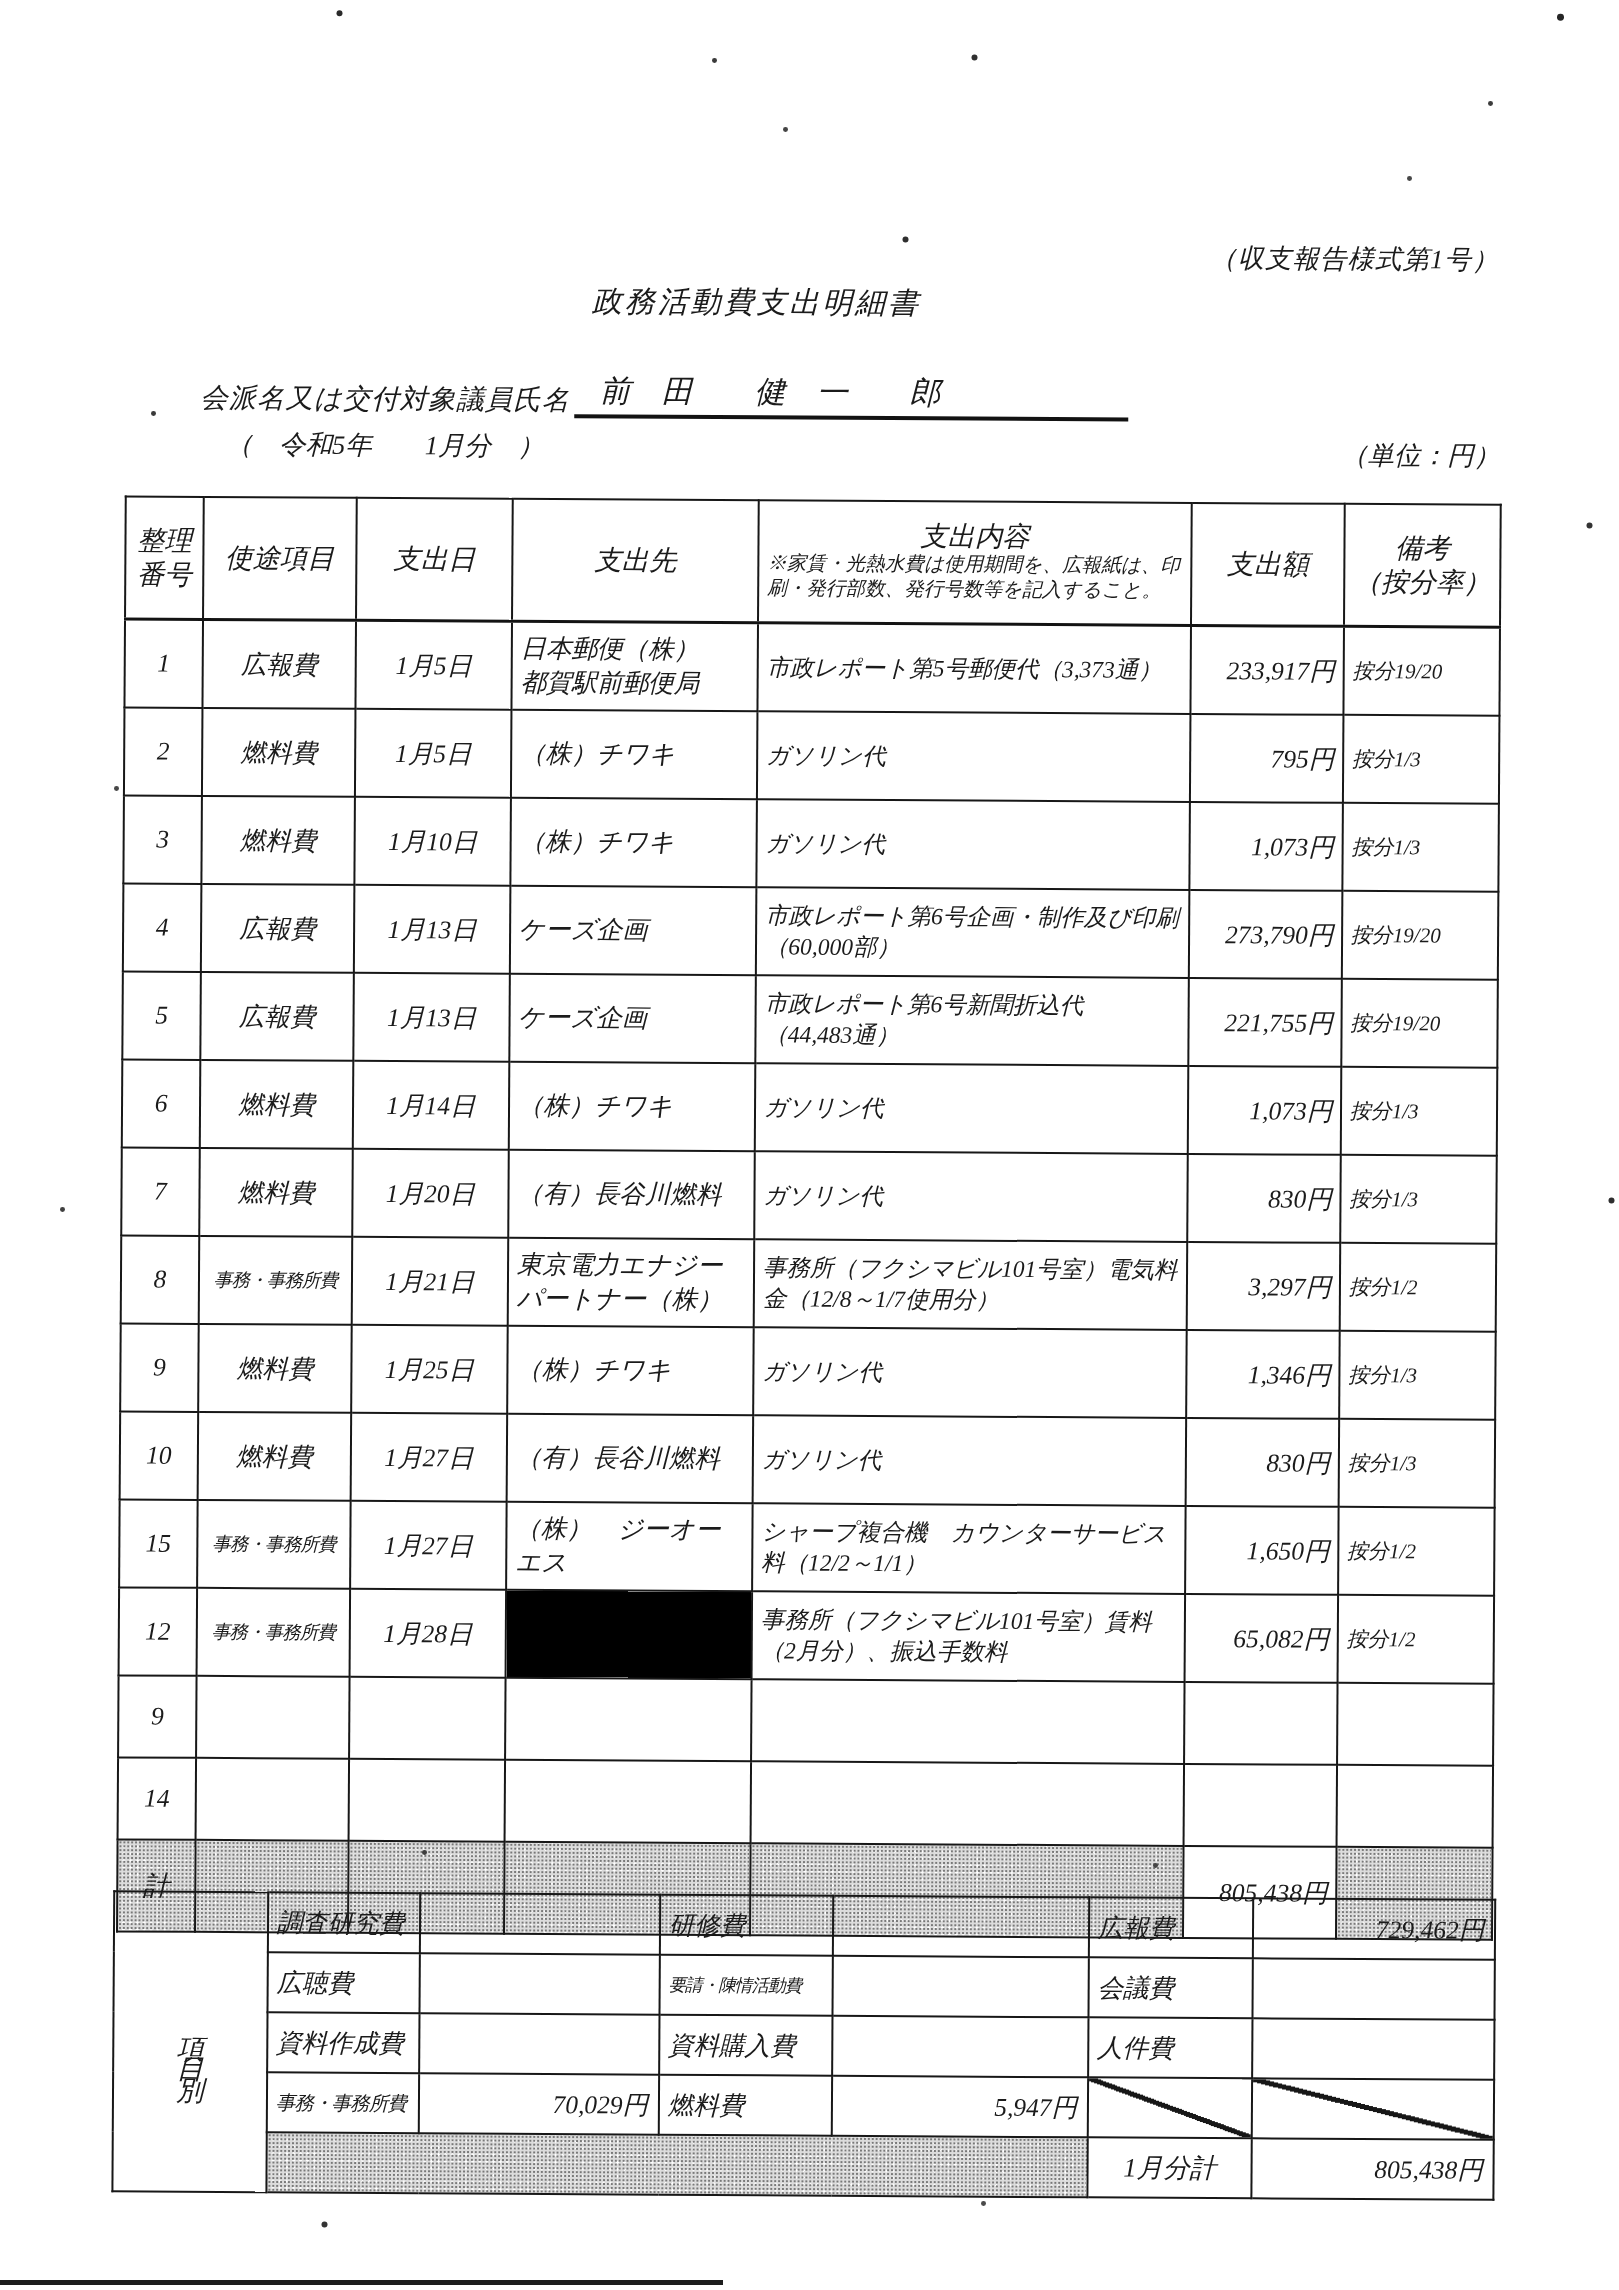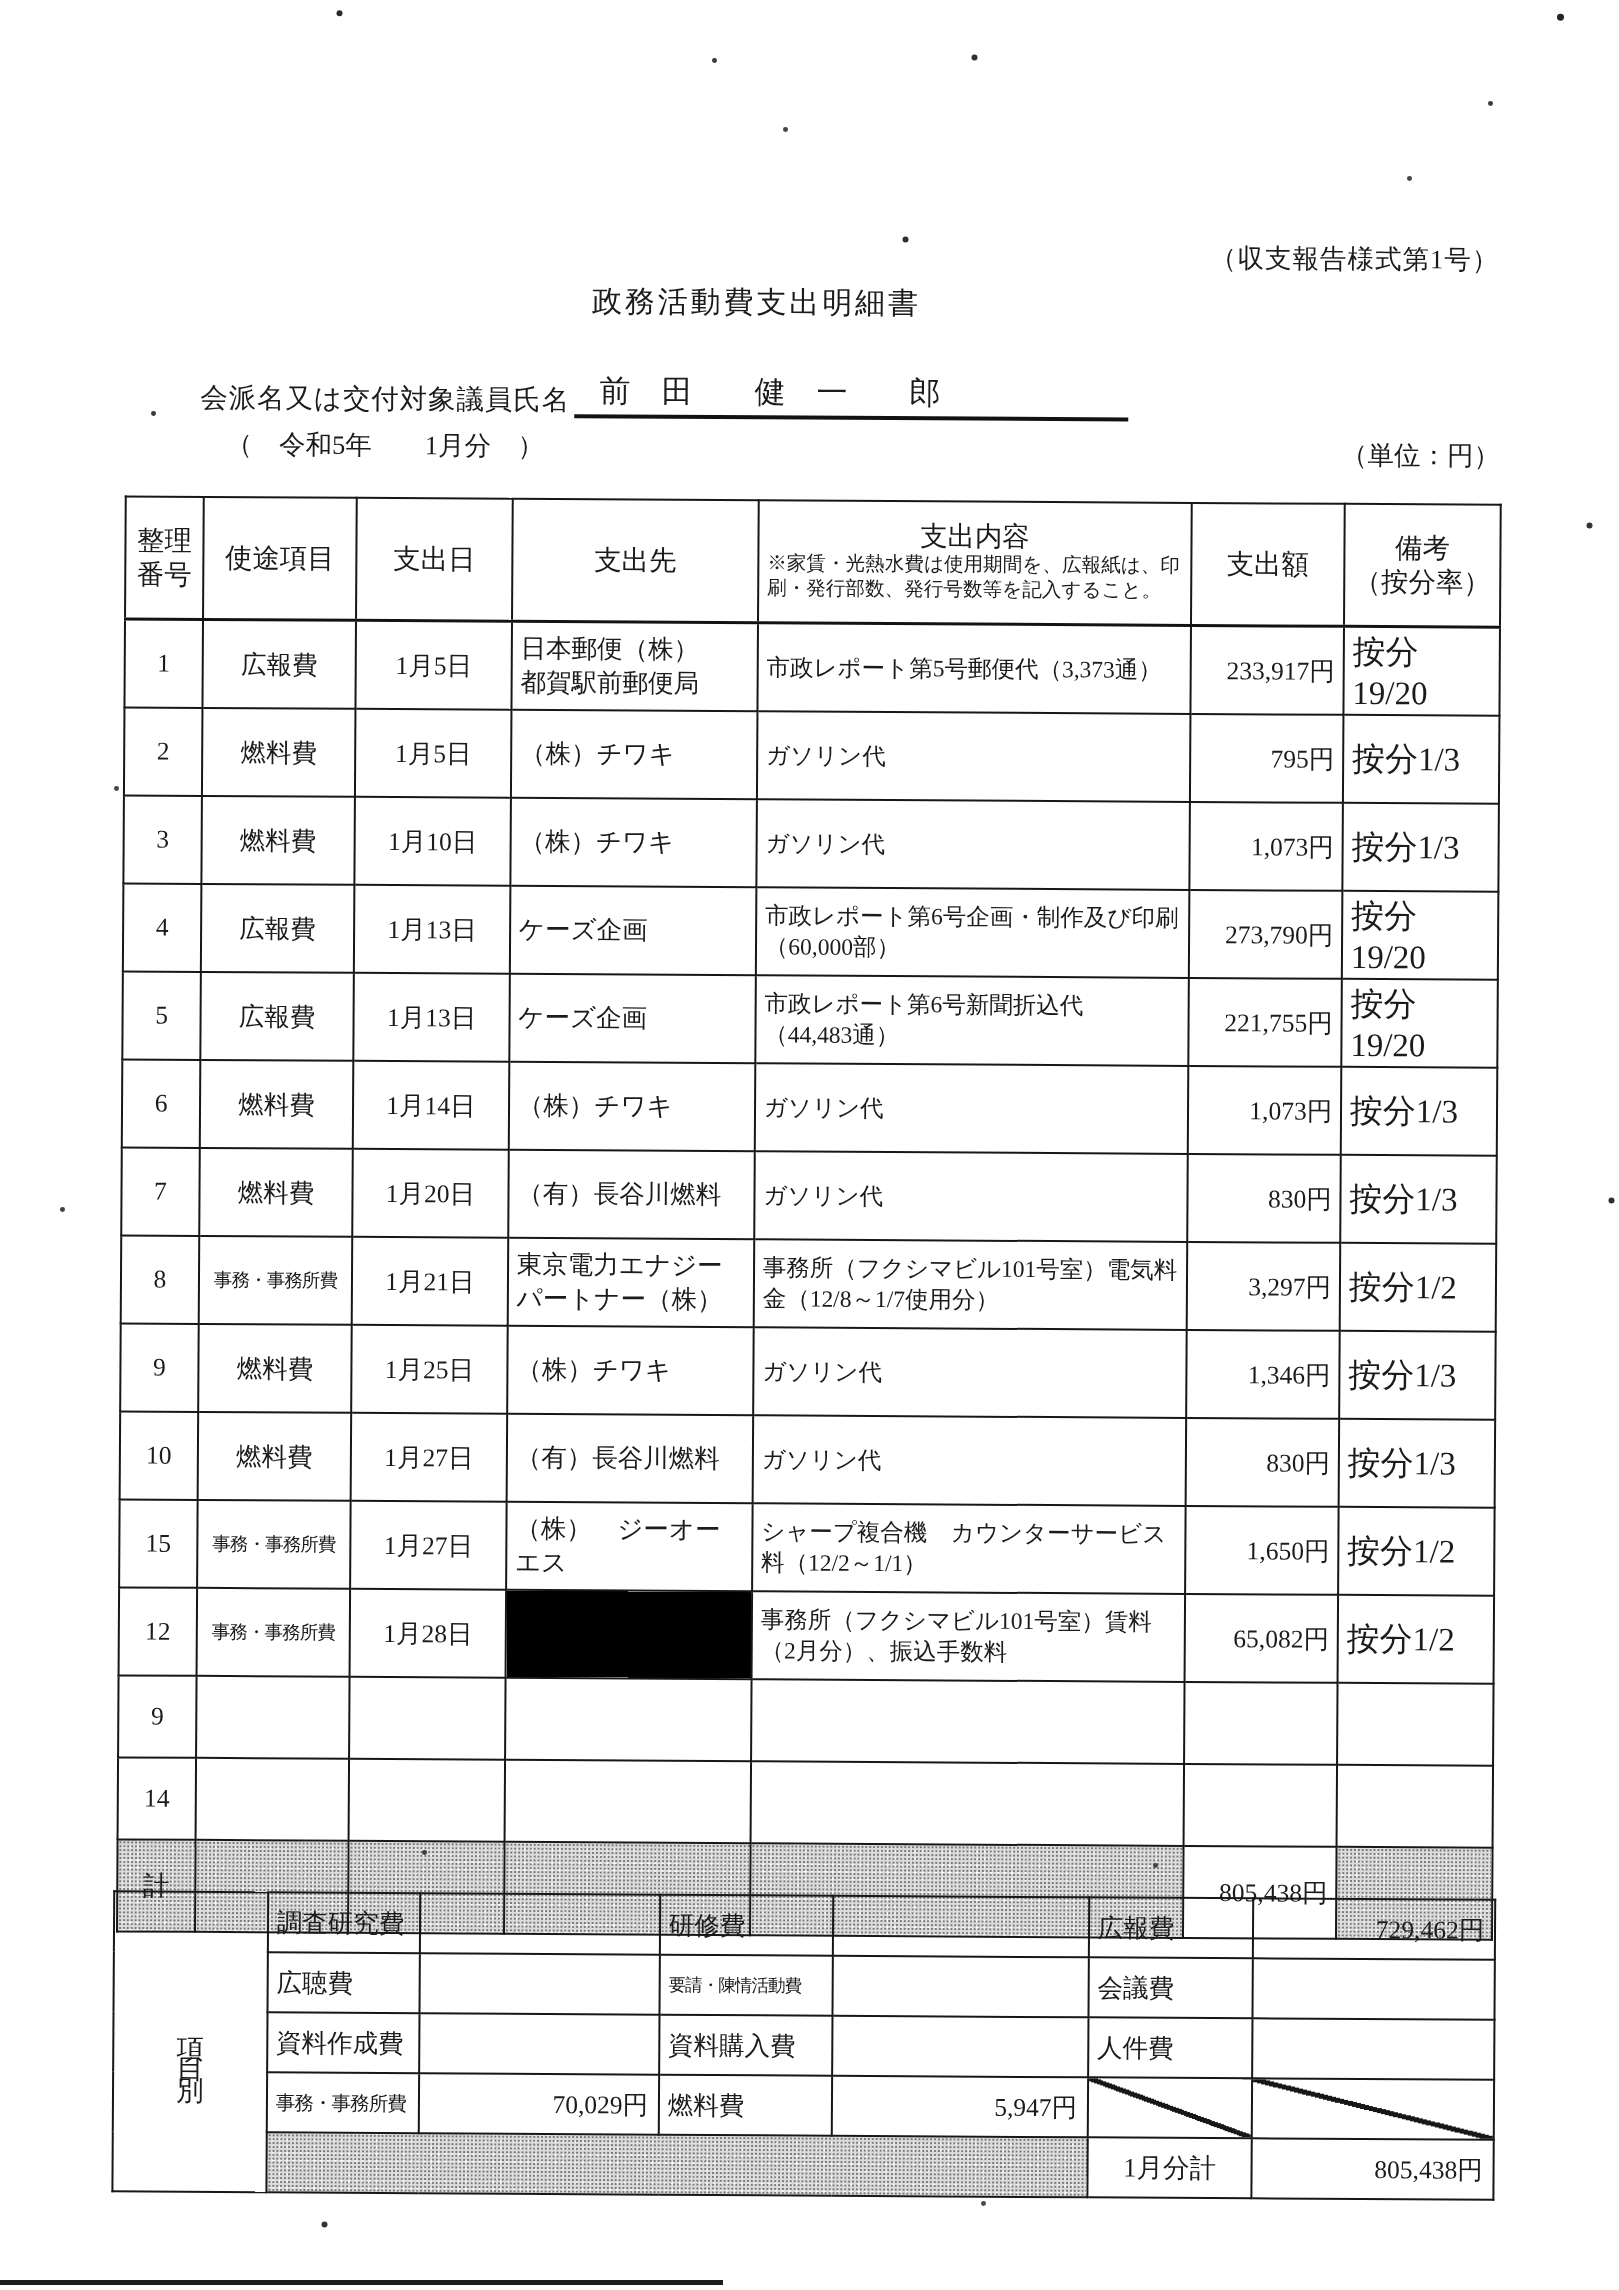--- a/index.html
+++ b/index.html
@@ -4,21 +4,21 @@
 <style>
   html,body{margin:0;padding:0;}
   body{
     width:1619px;height:2291px;
     background:#ffffff;
     position:relative;
     overflow:hidden;
     font-family:"Liberation Serif","DejaVu Serif",serif;
     color:#1b1b1b;
   }
-  .sheet{position:absolute;inset:0;}
+  .sheet{position:absolute;inset:0;font-style:italic;}
   .skew{position:absolute;inset:0;transform:rotate(0.35deg);transform-origin:59px 294px;}
 
   
   .form-number{position:absolute;top:233px;right:120px;font-size:26.5px;letter-spacing:1px;}
   .doc-title{position:absolute;top:278px;left:90px;width:1333px;text-align:center;font-size:30px;letter-spacing:2.9px;}
   .name-line{position:absolute;top:367px;left:201px;white-space:nowrap;}
   .name-label{font-size:27.4px;letter-spacing:1px;vertical-align:bottom;}
   .name-value{
     display:inline-block;width:529px;margin-left:3.9px;padding-left:25.5px;
     font-size:31px;border-bottom:4.9px solid #121212;vertical-align:bottom;
@@ -50,21 +50,21 @@
   tr.data td{height:82px;}
   tr.empty td{height:76px;}
   tr.total td{height:86px;}
   .c-no{text-align:center;font-size:25.5px;}
   .c-cat{text-align:center;font-size:25.5px;}
   .c-cat.small{font-size:18.6px;letter-spacing:-1px;}
   .c-date{text-align:center;font-size:25.5px;}
   .c-payee{font-size:25.5px;white-space:pre-line;line-height:1.35;padding-left:9.8px;}
   .c-content{font-size:23.5px;white-space:pre-line;line-height:1.3;padding-left:9.8px;}
   .c-amount{font-size:25.5px;text-align:right;padding-right:7.8px;}
-  .c-remarks{font-size:33px;padding-left:5.9px;border-radius:13px;}
+  .c-remarks{font-size:21px;padding-left:5.9px;border-radius:13px;}
   .redacted{background:#000000;}
   .stipple{
     background-color:#dcdcdc;
     background-image:
       radial-gradient(#787878 1px, rgba(0,0,0,0) 1.1px),
       radial-gradient(#ffffff 1.1px, rgba(0,0,0,0) 1.3px);
     background-size:3.9px 3.9px,6.9px 6.9px;
     background-position:0 0,2px 2.9px;
   }
   .total-label{text-align:center;font-size:26.5px;}

